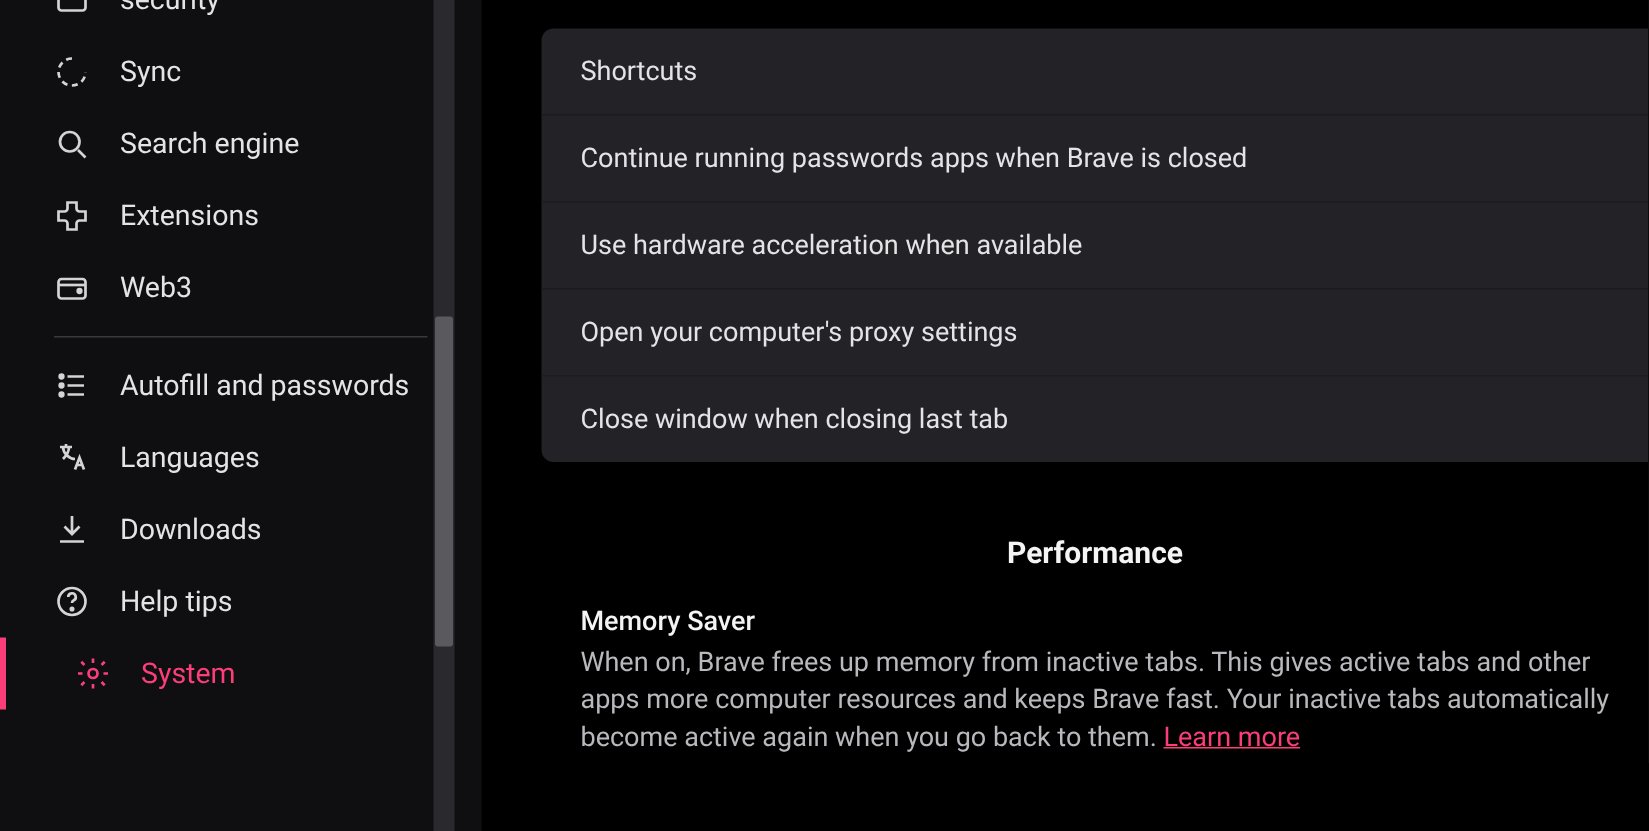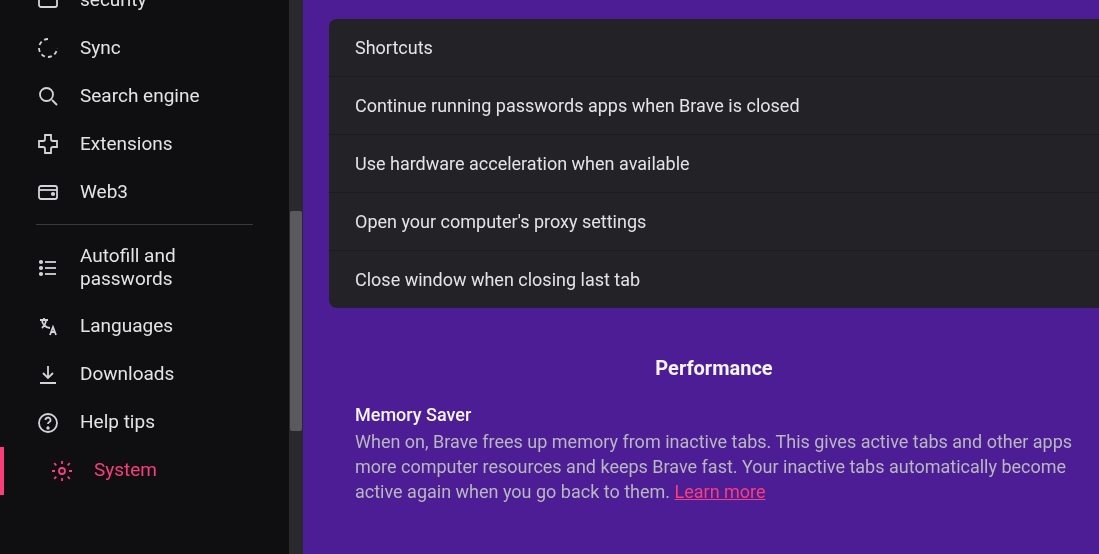--- a/index.html
+++ b/index.html
@@ -6,21 +6,21 @@
   body {
     width: 1099px;
     height: 554px;
     background: #18181b;
     font-family: -apple-system, BlinkMacSystemFont, "Segoe UI", Roboto, sans-serif;
     color: #e4e4e7;
     overflow: hidden;
     display: flex;
   }
   .sidebar {
-    width: 289px;
+    width: 321px;
     height: 100%;
     background: #0f0f12;
     padding: 0 0 0 0;
     overflow: hidden;
     flex-shrink: 0;
   }
   .scrollbar-track {
     position: absolute;
     left: 289px;
     top: 0;
@@ -65,21 +65,21 @@
   .sidebar-item.active {
     color: #fb3e7a;
     border-left: 4px solid #fb3e7a;
     padding-left: 46px;
   }
   .sidebar-item.active svg { stroke: #fb3e7a; }
   .sidebar svg { stroke: #d4d4d8; fill: none; stroke-width: 1.8; }
 
   .main {
     flex: 1;
-    background: #4c1d95;
+    background: #000000;
     padding: 19px 0 0 0;
     overflow: hidden;
   }
   .panel {
     margin-left: 40px;
     background: #232327;
     border-radius: 8px 0 0 8px;
   }
   .row {
     padding: 18px 26px;

